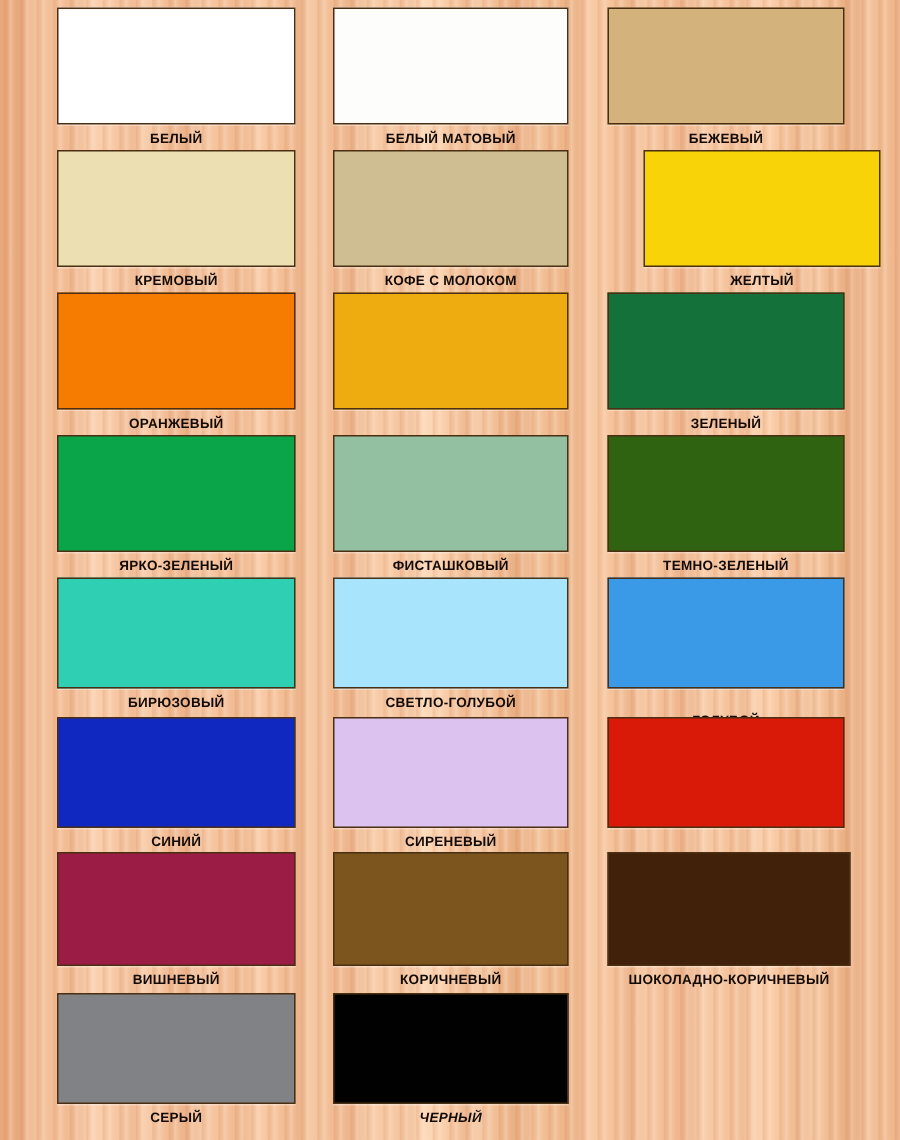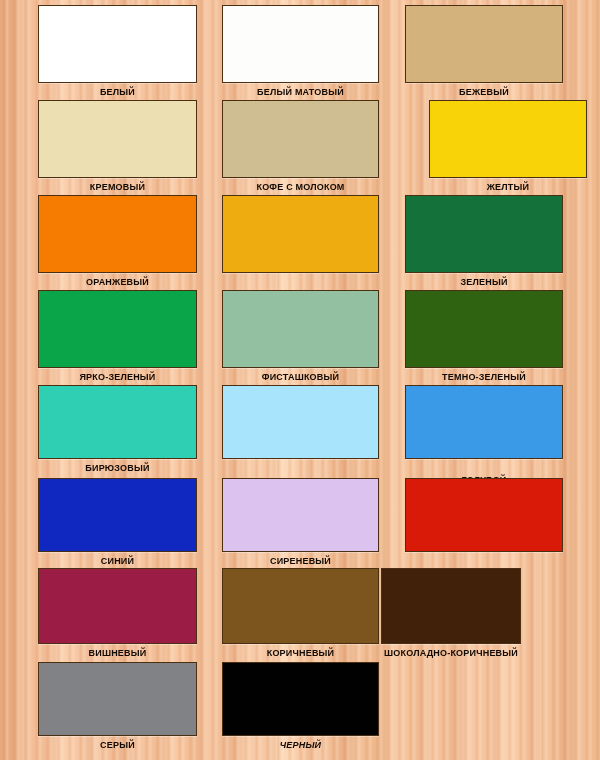--- a/index.html
+++ b/index.html
@@ -127,20 +127,21 @@
     <div class="swatch-cell" style="left: 405px; top: 290px; width: 158px; height: 94px;">
       <div class="swatch-chip" title="ТЕМНО-ЗЕЛЕНЫЙ" style="height: 78px; background-color: rgb(47, 99, 18);"></div>
       <div class="swatch-label" style="top: 82px;">ТЕМНО-ЗЕЛЕНЫЙ</div>
     </div>
     <div class="swatch-cell" style="left: 38px; top: 385px; width: 159px; height: 90px;">
       <div class="swatch-chip" title="БИРЮЗОВЫЙ" style="height: 74px; background-color: rgb(47, 207, 180);"></div>
       <div class="swatch-label" style="top: 78px;">БИРЮЗОВЫЙ</div>
     </div>
     <div class="swatch-cell" style="left: 222px; top: 385px; width: 157px; height: 90px;">
       <div class="swatch-chip" title="СВЕТЛО-ГОЛУБОЙ" style="height: 74px; background-color: rgb(168, 228, 251);"></div>
+      <div class="swatch-label" style="top: 78px;">СВЕТЛО-ГОЛУБОЙ</div>
     </div>
     <div class="swatch-cell" style="left: 405px; top: 385px; width: 158px; height: 90px;">
       <div class="swatch-chip" title="ГОЛУБОЙ" style="height: 74px; background-color: rgb(59, 154, 232);"></div>
       <div class="swatch-label" style="top: 90px;">ГОЛУБОЙ</div>
     </div>
     <div class="swatch-cell" style="left: 38px; top: 478px; width: 159px; height: 90px;">
       <div class="swatch-chip" title="СИНИЙ" style="height: 74px; background-color: rgb(16, 40, 192);"></div>
       <div class="swatch-label" style="top: 78px;">СИНИЙ</div>
     </div>
     <div class="swatch-cell" style="left: 222px; top: 478px; width: 157px; height: 104px;">
@@ -151,21 +152,21 @@
       <div class="swatch-chip" title="КРАСНЫЙ" style="height: 74px; background-color: rgb(217, 26, 9);"></div>
     </div>
     <div class="swatch-cell" style="left: 38px; top: 568px; width: 159px; height: 92px; text-decoration: underline;">
       <div class="swatch-chip" title="ВИШНЕВЫЙ" style="height: 76px; background-color: rgb(155, 28, 68);"></div>
       <div class="swatch-label" style="top: 80px;">ВИШНЕВЫЙ</div>
     </div>
     <div class="swatch-cell" style="left: 222px; top: 568px; width: 157px; height: 92px;">
       <div class="swatch-chip" title="КОРИЧНЕВЫЙ" style="height: 76px; background-color: rgb(124, 84, 29);"></div>
       <div class="swatch-label" style="top: 80px;">КОРИЧНЕВЫЙ</div>
     </div>
-    <div class="swatch-cell" style="left: 381px; top: 568px; width: 140px; height: 92px;">
+    <div class="swatch-cell" style="left: 405px; top: 568px; width: 162px; height: 92px;">
       <div class="swatch-chip" title="ШОКОЛАДНО-КОРИЧНЕВЫЙ" style="height: 76px; background-color: rgb(66, 33, 11);"></div>
       <div class="swatch-label" style="top: 80px;">ШОКОЛАДНО-КОРИЧНЕВЫЙ</div>
     </div>
     <div class="swatch-cell" style="left: 38px; top: 662px; width: 159px; height: 90px;">
       <div class="swatch-chip" title="СЕРЫЙ" style="height: 74px; background-color: rgb(128, 130, 133);"></div>
       <div class="swatch-label" style="top: 78px;">СЕРЫЙ</div>
     </div>
     <div class="swatch-cell" style="left: 222px; top: 662px; width: 157px; height: 90px;">
       <div class="swatch-chip" title="ЧЕРНЫЙ" style="height: 74px; background-color: rgb(1, 1, 1);"></div>
       <div class="swatch-label" style="top: 78px; font-style: italic;">ЧЕРНЫЙ</div>

